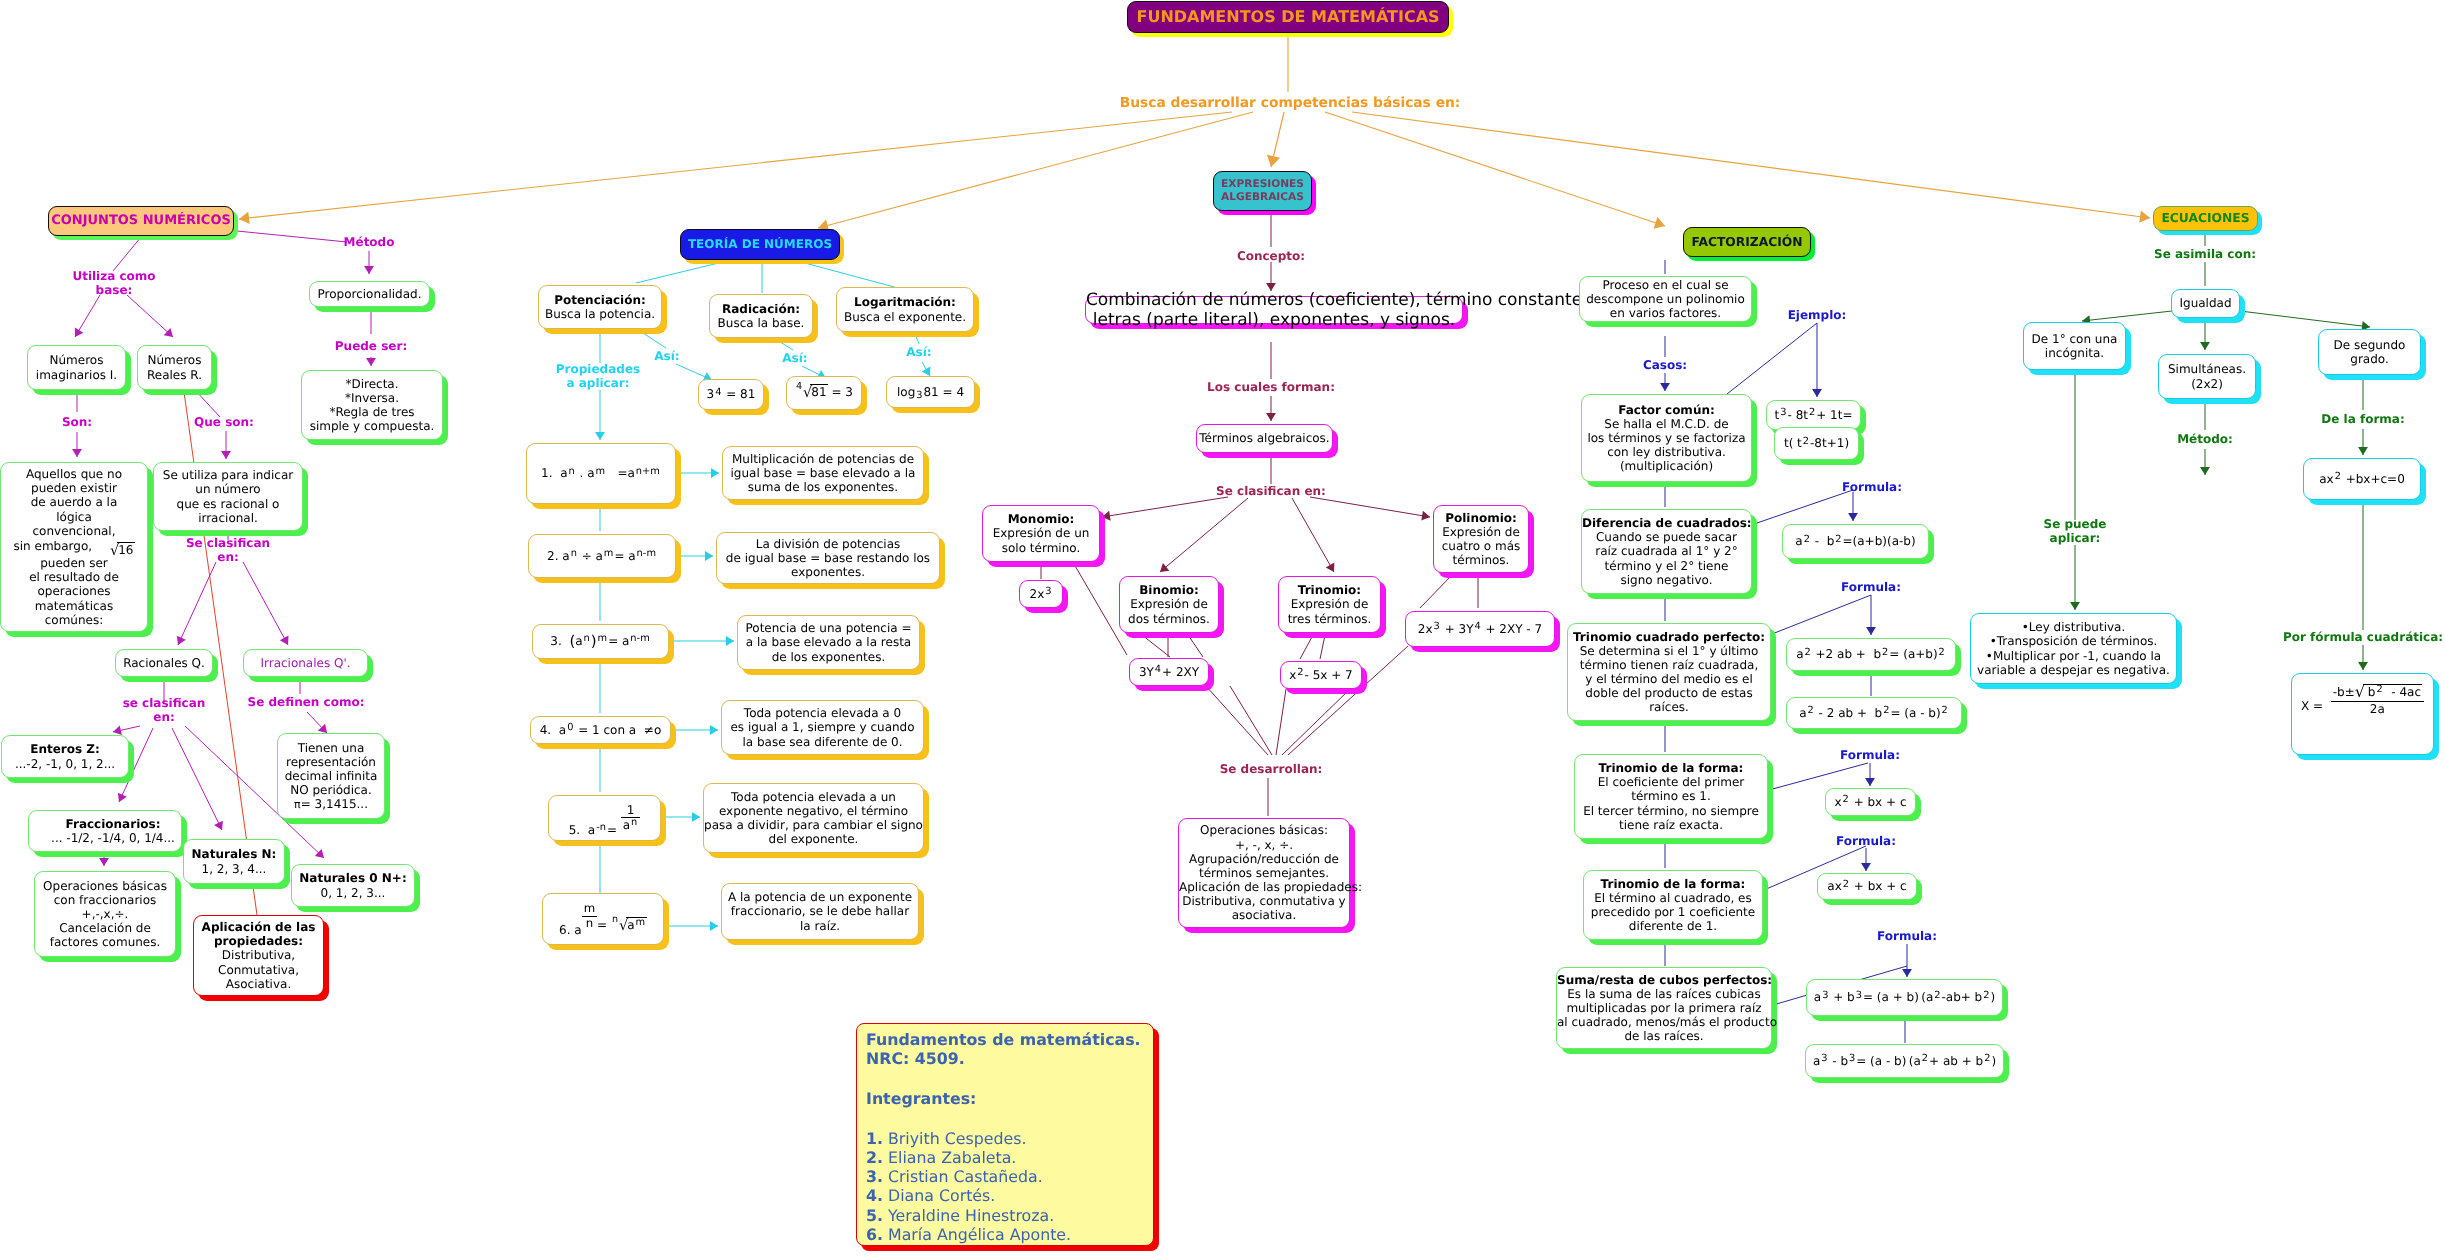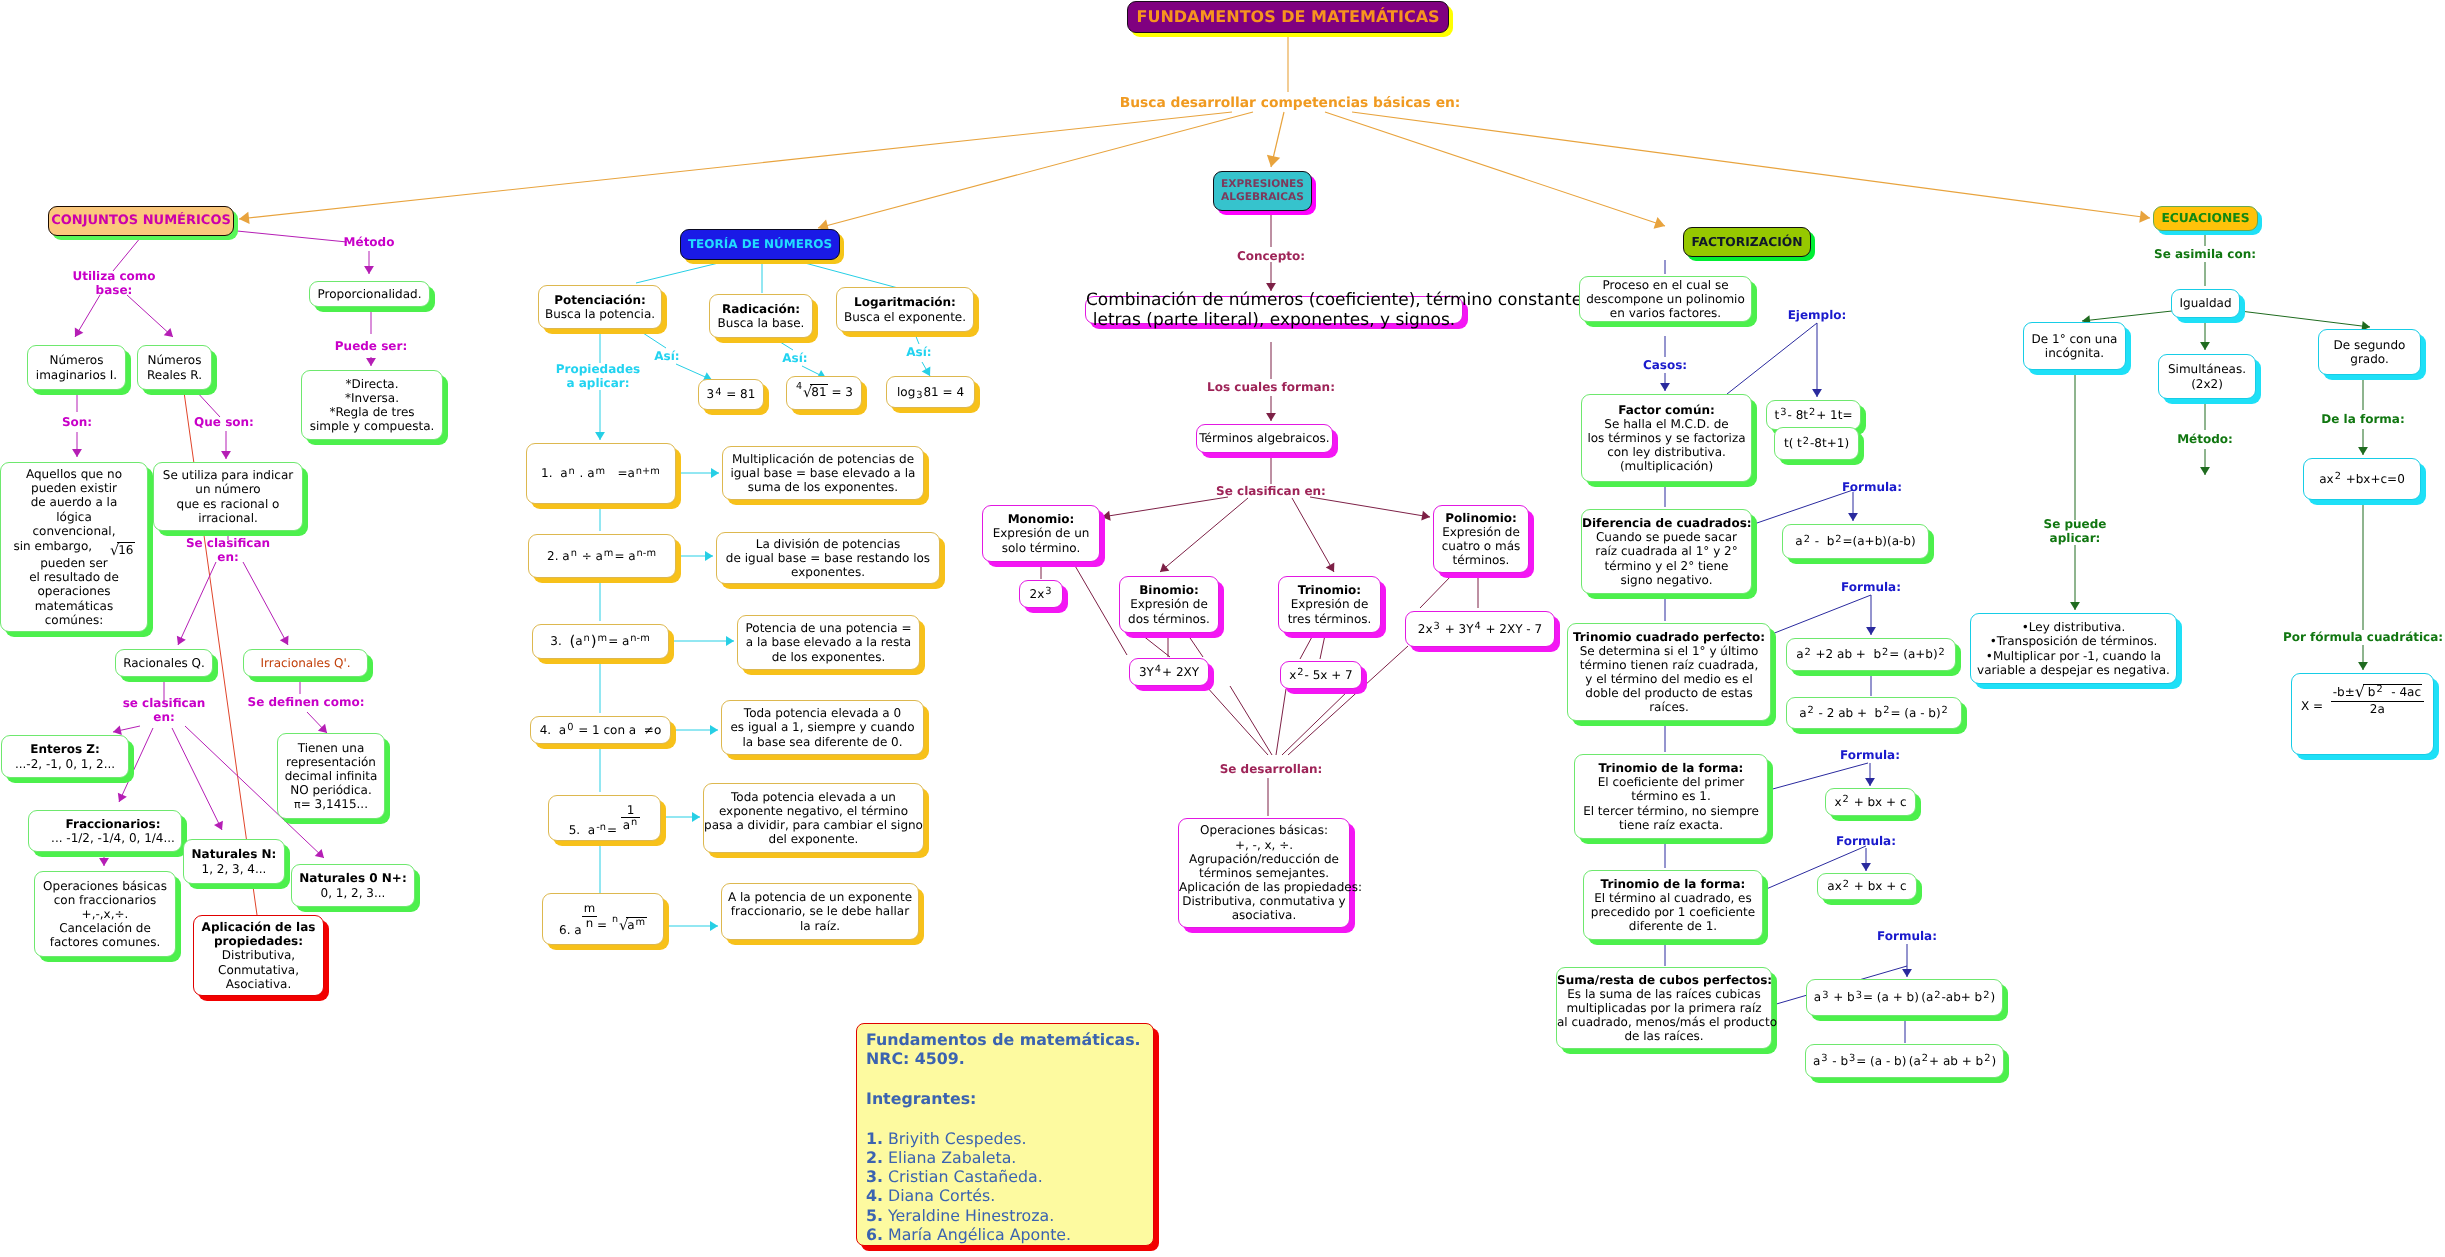--- a/index.html
+++ b/index.html
@@ -222,21 +222,21 @@
     </div>
     <div class="node" style="left: 0px; top: 462px; width: 148px; height: 170px; border: 1.3px solid rgb(110, 232, 110); border-radius: 9px; background: rgb(255, 255, 255); color: rgb(0, 0, 0); font-weight: normal; font-size: 12px; line-height: 1.18; box-shadow: rgb(76, 240, 76) 5px 5px 0px 0px;">
       <span>Aquellos que no<br>pueden existir<br>de auerdo a la<br>lógica<br>convencional,<br>sin embargo,<span style="display:inline-block;width:18px"></span><span class="radexp" style="position:relative;top:4px"><span class="radsym">√</span><span class="radbar">16</span></span><br>pueden ser<br>el resultado de<br>operaciones<br>matemáticas<br>comúnes:</span>
     </div>
     <div class="node" style="left: 153px; top: 462px; width: 150px; height: 69px; border: 1.3px solid rgb(110, 232, 110); border-radius: 9px; background: rgb(255, 255, 255); color: rgb(0, 0, 0); font-weight: normal; font-size: 12px; line-height: 1.18; box-shadow: rgb(76, 240, 76) 5px 5px 0px 0px;">
       <span>Se utiliza para indicar<br>un número<br>que es racional o<br>irracional.</span>
     </div>
     <div class="node" style="left: 115px; top: 649px; width: 98px; height: 28px; border: 1.3px solid rgb(110, 232, 110); border-radius: 9px; background: rgb(255, 255, 255); color: rgb(0, 0, 0); font-weight: normal; font-size: 12px; line-height: 1.18; box-shadow: rgb(76, 240, 76) 5px 5px 0px 0px;">
       <span>Racionales Q.</span>
     </div>
-    <div class="node" style="left: 243px; top: 649px; width: 125px; height: 28px; border: 1.3px solid rgb(110, 232, 110); border-radius: 9px; background: rgb(255, 255, 255); color: #c2410c; font-weight: normal; font-size: 12px; line-height: 1.18; box-shadow: rgb(76, 240, 76) 5px 5px 0px 0px;">
+    <div class="node" style="left: 243px; top: 649px; width: 125px; height: 28px; border: 1.3px solid rgb(110, 232, 110); border-radius: 9px; background: rgb(255, 255, 255); color: #a21caf; font-weight: normal; font-size: 12px; line-height: 1.18; box-shadow: rgb(76, 240, 76) 5px 5px 0px 0px;">
       <span>Irracionales Q'.</span>
     </div>
     <div class="node" style="left: 277px; top: 733px; width: 108px; height: 86px; border: 1.3px solid rgb(110, 232, 110); border-radius: 9px; background: rgb(255, 255, 255); color: rgb(0, 0, 0); font-weight: normal; font-size: 12px; line-height: 1.18; box-shadow: rgb(76, 240, 76) 5px 5px 0px 0px;">
       <span>Tienen una<br>representación<br>decimal infinita<br>NO periódica.<br><span style="font-size:0.92em">π</span>= 3,1415...</span>
     </div>
     <div class="node" style="left: 1px; top: 735px; width: 128px; height: 43px; border: 1.3px solid rgb(110, 232, 110); border-radius: 9px; background: rgb(255, 255, 255); color: rgb(0, 0, 0); font-weight: normal; font-size: 12px; line-height: 1.18; box-shadow: rgb(76, 240, 76) 5px 5px 0px 0px;">
       <span><b>Enteros Z:</b><br>...-2, -1, 0, 1, 2...</span>
     </div>
     <div class="node" style="left: 28px; top: 810px; width: 154px; height: 42px; border: 1.3px solid rgb(110, 232, 110); border-radius: 9px; background: rgb(255, 255, 255); color: rgb(0, 0, 0); font-weight: normal; font-size: 12px; line-height: 1.18; box-shadow: rgb(76, 240, 76) 5px 5px 0px 0px; padding-left: 16px;">
       <span><b>Fraccionarios:</b><br>... -1/2, -1/4, 0, 1/4...</span>

